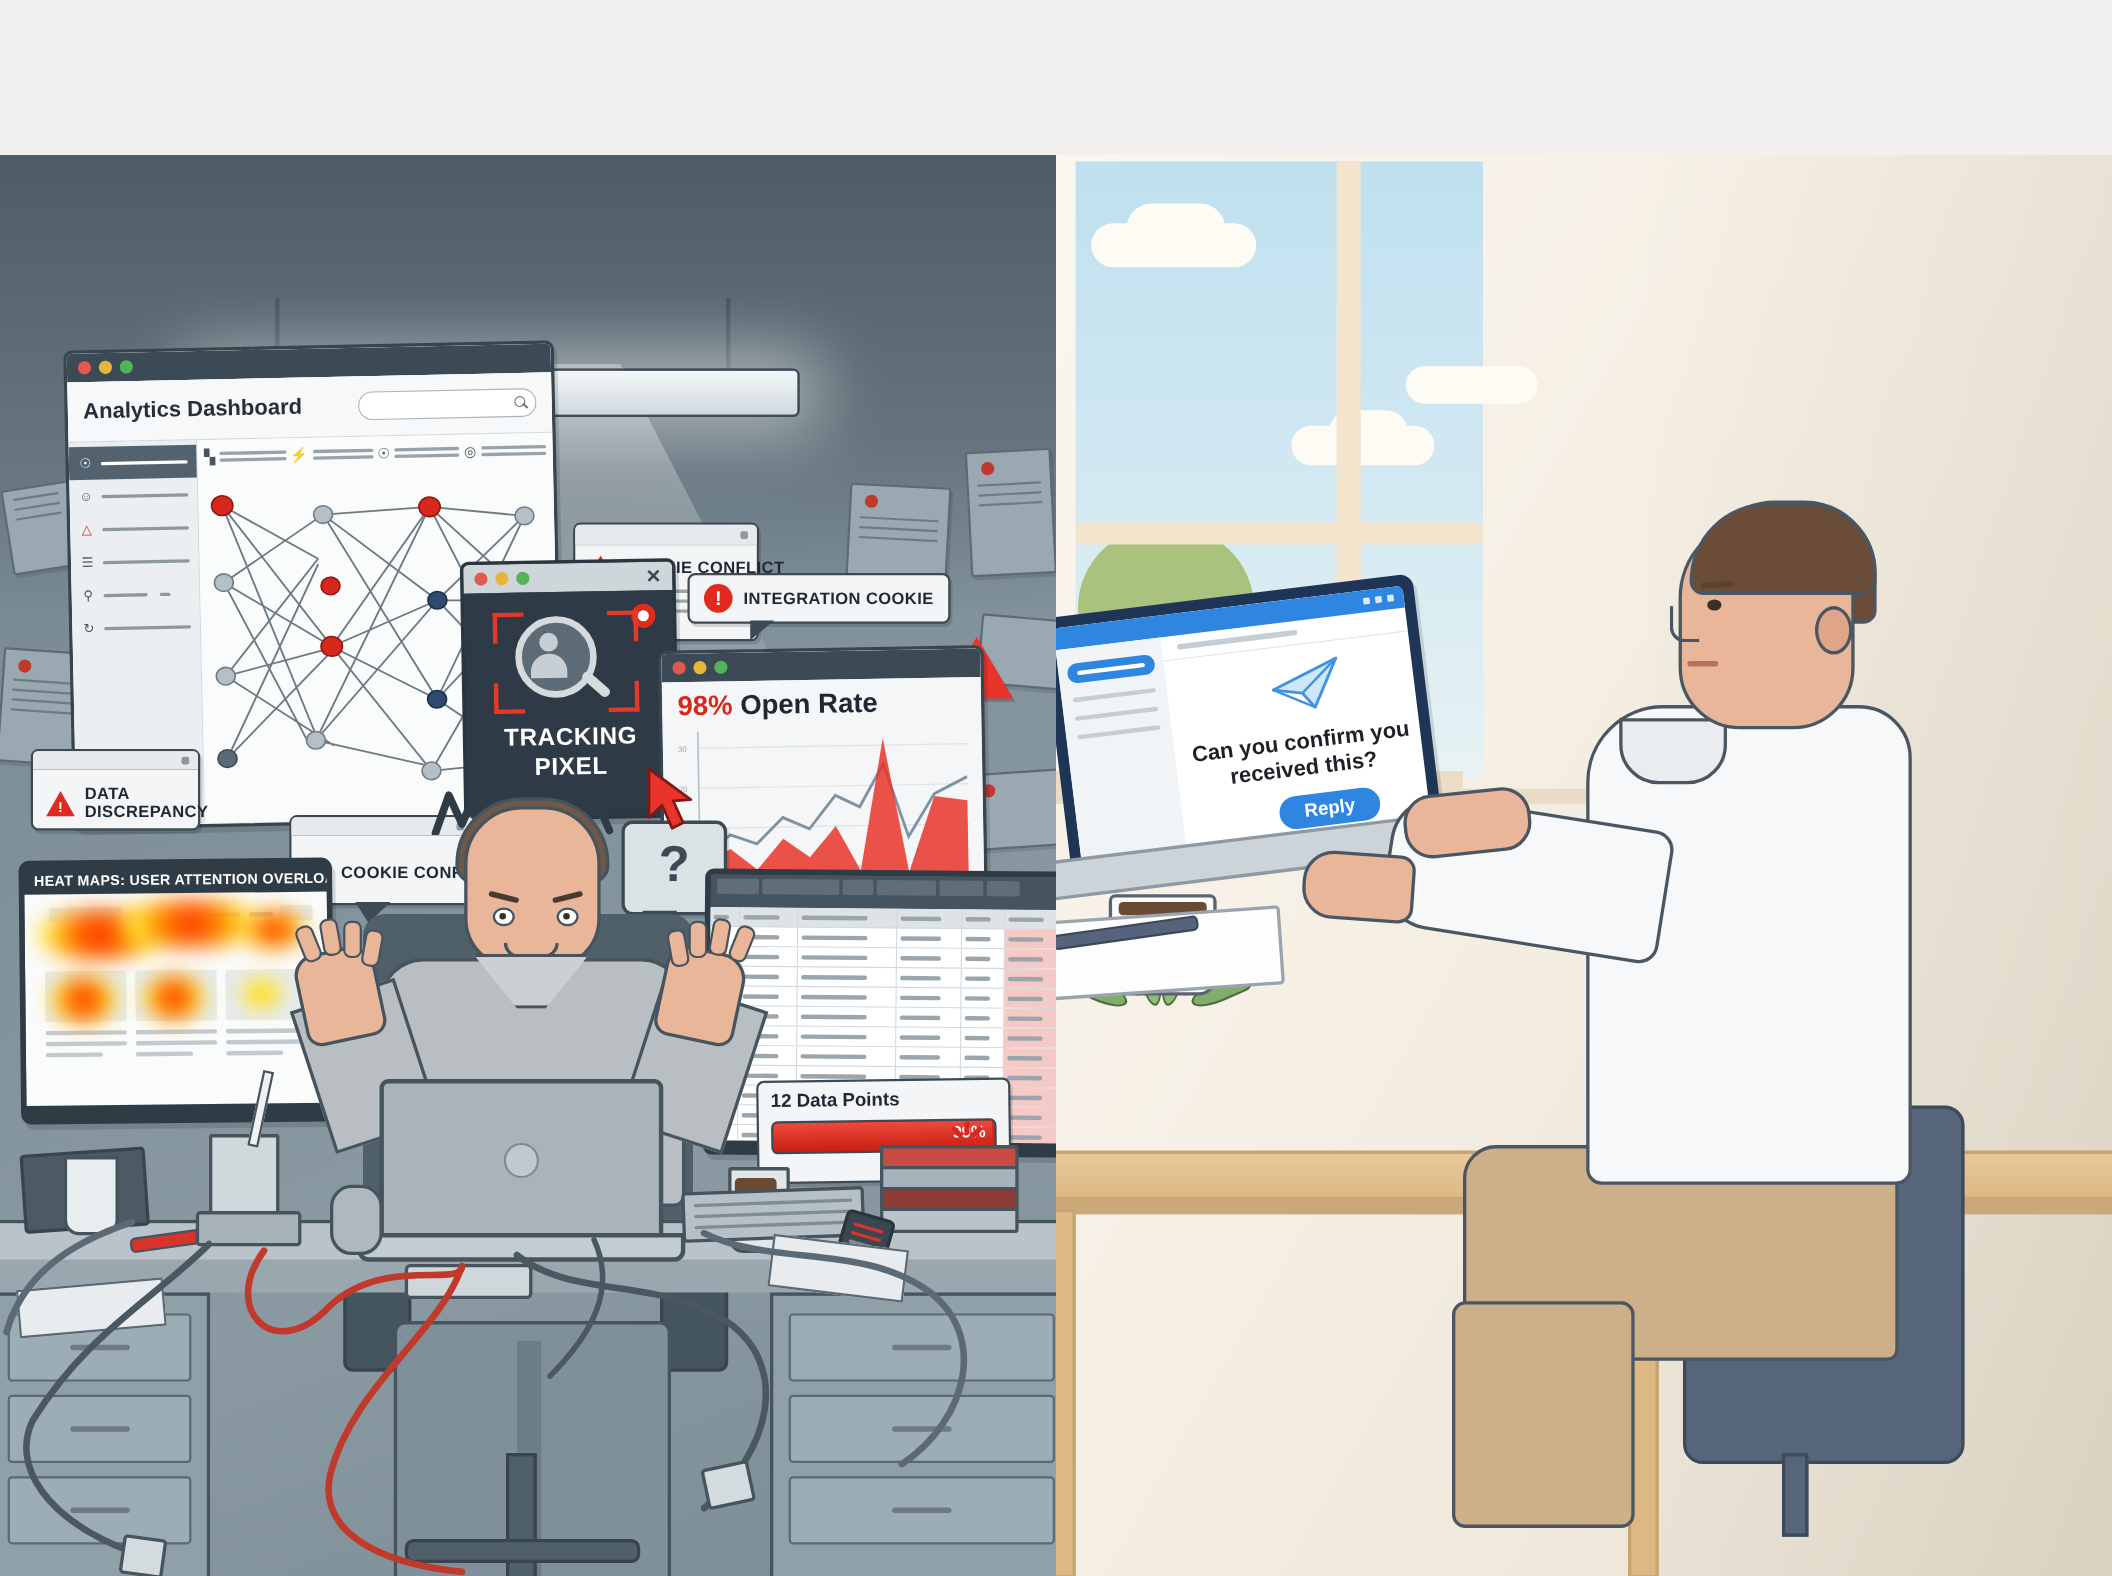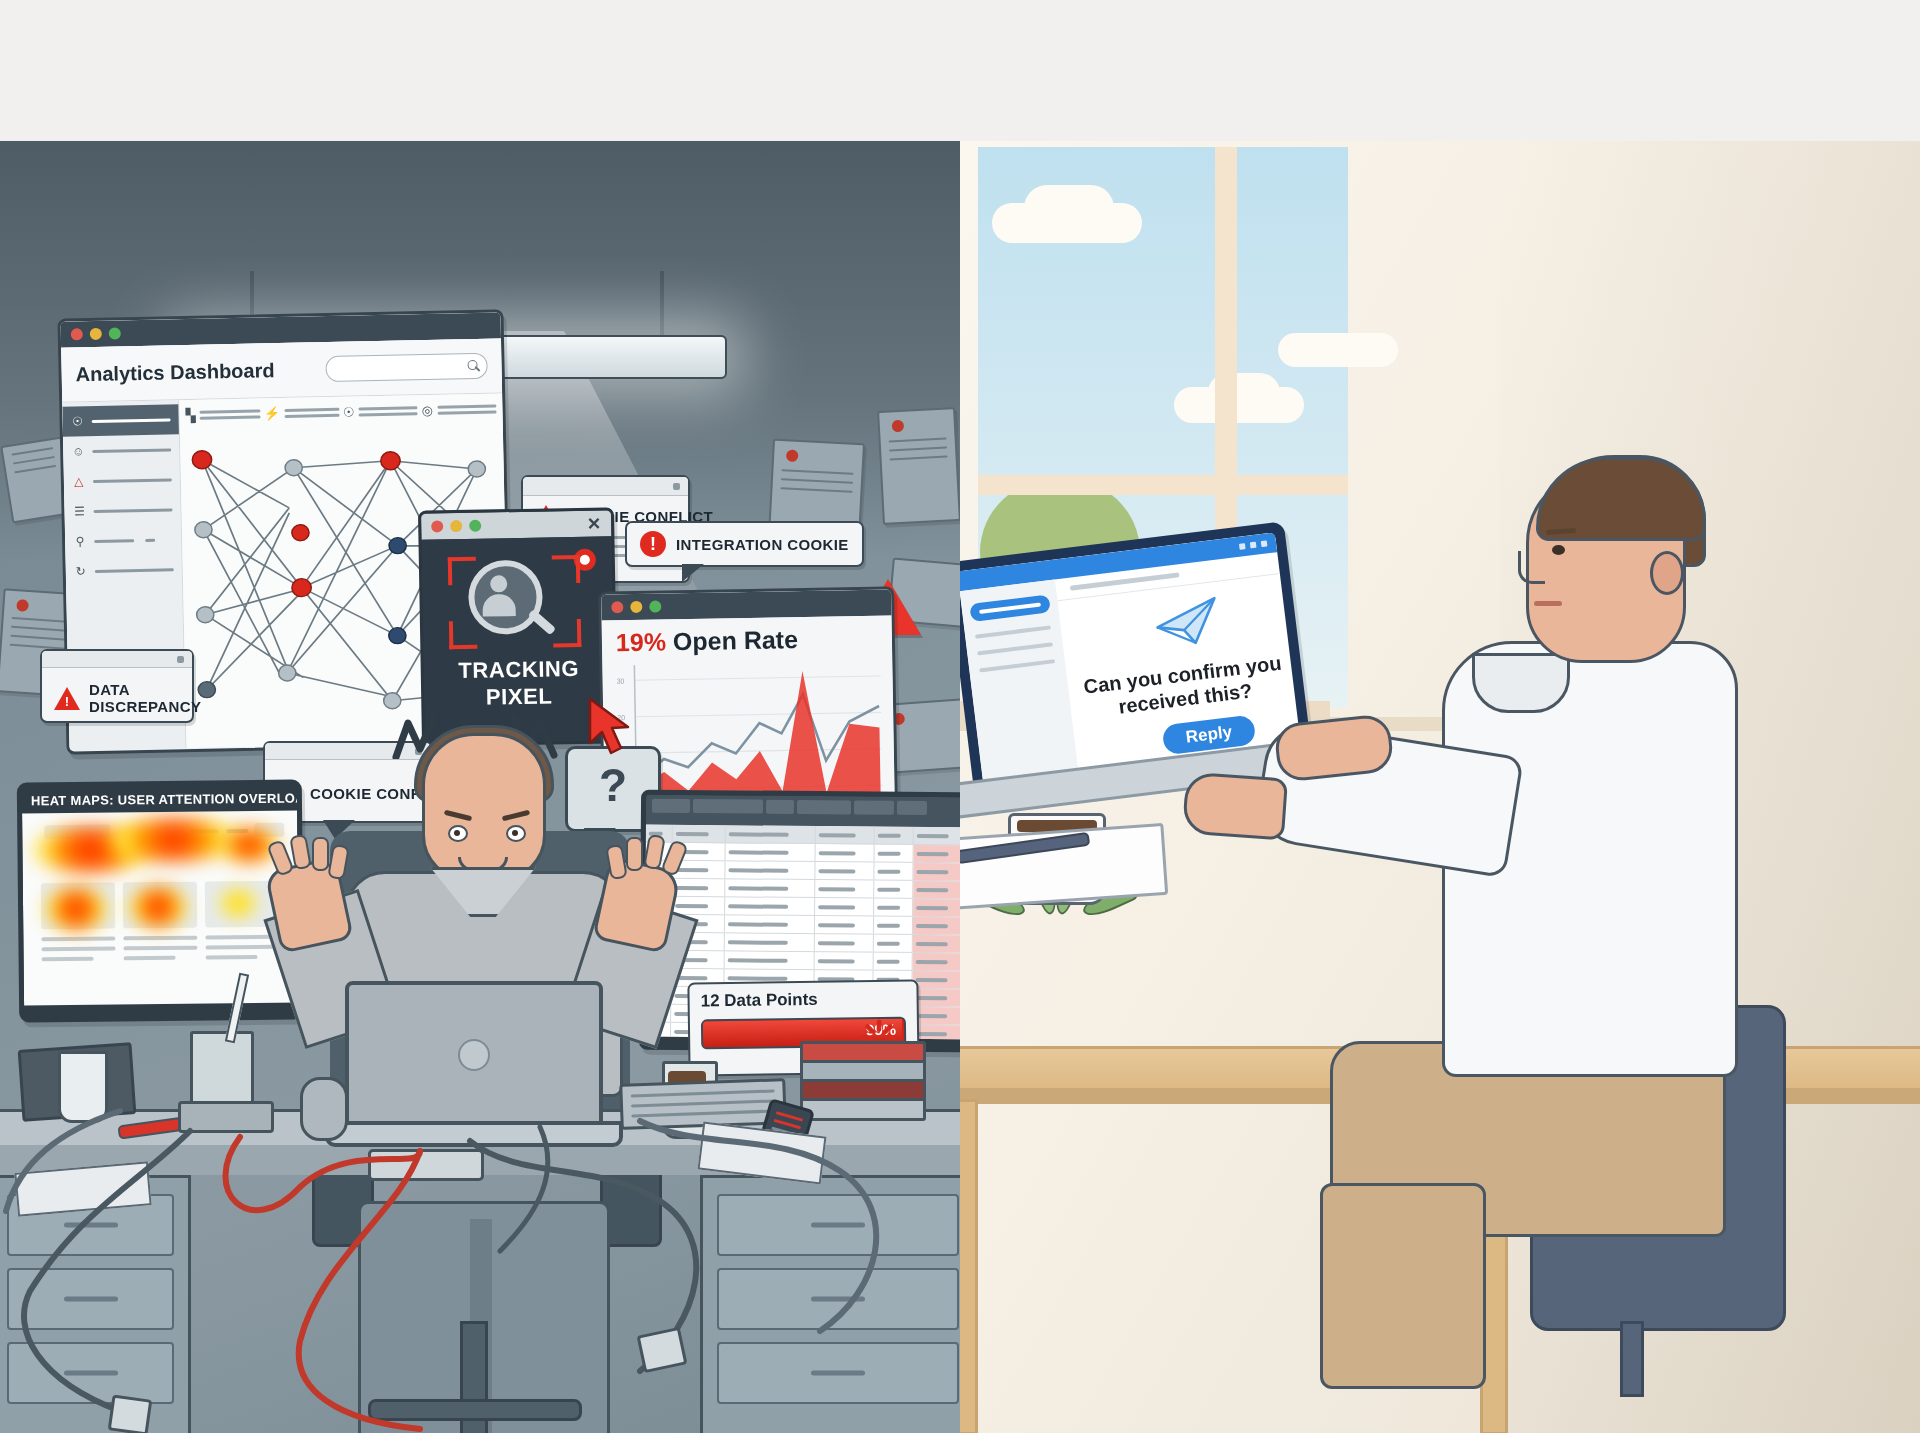--- a/index.html
+++ b/index.html
@@ -120,21 +120,21 @@
     font-size:18px;font-weight:700;text-align:center;line-height:26px;}
 
   #alertCookie1{left:521px;top:334px;width:165px;height:104px;flex-direction:column;align-items:stretch;gap:0;padding:0;}
   #alertCookie1 .ac-bar{height:18px;background:#e7eaec;border-bottom:1.5px solid #b9c1c6;border-radius:4px 4px 0 0;position:relative;}
   #alertCookie1 .ac-bar::after{content:"";position:absolute;right:8px;top:6px;width:7px;height:7px;background:#8d99a1;border-radius:2px;}
   #alertCookie1 .ac-row{display:flex;align-items:center;gap:9px;padding:9px 10px 2px 10px;}
   #alertCookie1 .ac-lines i{display:block;height:3px;background:#9aa5ac;border-radius:2px;margin:6px 12px;}
   #alertIntegration{left:625px;top:380px;}
   #alertIntegration .tail{position:absolute;left:55px;bottom:-17px;width:0;height:0;
     border-left:0 solid transparent;border-right:22px solid transparent;border-top:18px solid #3c4a55;}
-  #alertData{left:28px;top:508px;width:150px;height:70px;padding:0;margin-left:12px;}
+  #alertData{left:28px;top:540px;width:150px;height:70px;padding:0;}
   #alertData .ac-bar{position:absolute;left:0;right:0;top:0;height:16px;background:#e7eaec;border-bottom:1.5px solid #b9c1c6;border-radius:4px 4px 0 0;}
   #alertData .ac-bar::after{content:"";position:absolute;right:8px;top:5px;width:7px;height:7px;background:#8d99a1;border-radius:2px;}
   #alertData .ac-row{display:flex;align-items:center;gap:9px;padding:24px 0 0 12px;}
   #alertData .txt{white-space:normal;line-height:17px;}
   #alertCookie2{left:263px;top:600px;width:165px;height:78px;padding:0;}
   #alertCookie2 .ac-bar{position:absolute;left:0;right:0;top:0;height:16px;background:#e7eaec;border-bottom:1.5px solid #b9c1c6;border-radius:4px 4px 0 0;}
   #alertCookie2 .ac-bar::after{content:"";position:absolute;right:8px;top:5px;width:7px;height:7px;background:#8d99a1;border-radius:2px;}
   #alertCookie2 .ac-row{display:flex;align-items:center;gap:9px;padding:22px 0 0 10px;}
   #alertCookie2 .lines i{display:block;height:3px;background:#9aa5ac;border-radius:2px;margin:6px 14px;}
   #alertCookie2 .tail{position:absolute;left:58px;bottom:-18px;width:0;height:0;
@@ -496,21 +496,21 @@
     </div>
 
     <div class="win" id="wOpen">
       <div class="win-bar">
         <span class="dot r"></span>
         <span class="dot y"></span>
         <span class="dot g"></span>
       </div>
       <div class="win-body" style="height:188px;">
         <div class="op-head">
-          <b>19%</b>
+          <b>98%</b>
           <span>Open Rate</span>
         </div>
         <div class="op-chart">
           <svg viewBox="0 0 270 140" preserveAspectRatio="none">
             <g stroke="#dfe4e7" stroke-width="1">
               <line x1="22" y1="18" x2="268" y2="18"></line>
                 <line x1="22" y1="52" x2="268" y2="52"></line>
               <line x1="22" y1="86" x2="268" y2="86"></line>
                 <line x1="22" y1="120" x2="268" y2="120"></line>
             </g>

